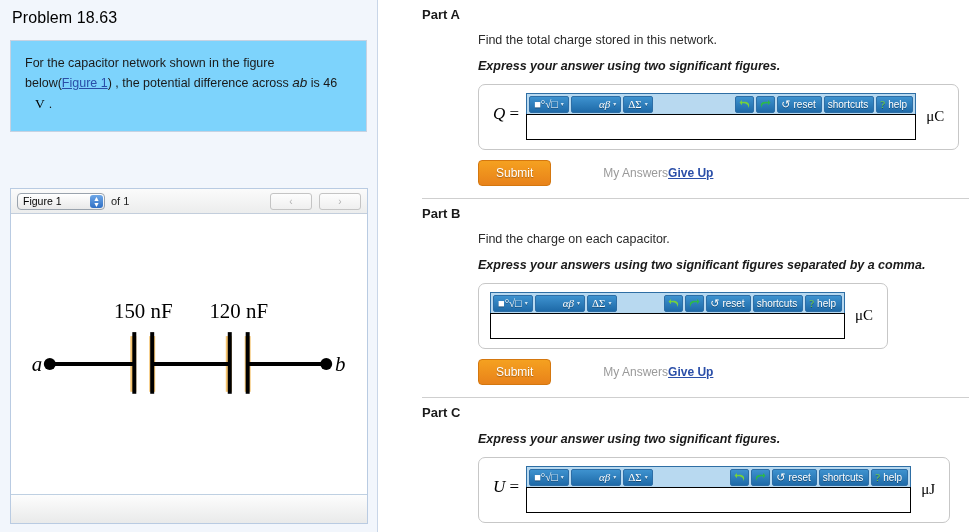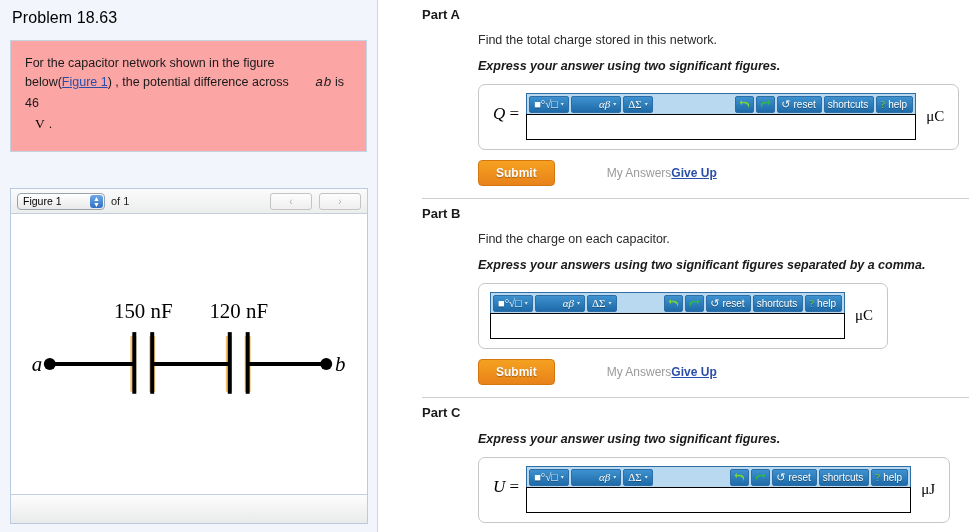--- a/index.html
+++ b/index.html
@@ -19,25 +19,25 @@
     background:#f2f6fc;
     border-right:1px solid #c9d6e8;
     overflow:hidden;
   }
   #problem-title {
     font-size:16px; color:#000; padding:9px 0 0 12px; letter-spacing:0.1px;
   }
   #prompt-box {
     margin:13px 10px 0 10px;
     border:1px solid #c6d2e2;
-    background:#fca5a5;
+    background:#7dd3fc;
     padding:13px 14px 16px 14px;
     font-size:12.5px; line-height:1.55; color:#1a1a1a;
   }
-  #prompt-box .mi { font-family:Liberation Mono, monospace; font-style:italic; font-size:13.5px;margin-left:23px; }
+  #prompt-box .mi { font-family:Liberation Sans, sans-serif; font-style:italic; font-size:13.5px; }
   #prompt-box .unit { font-family:"Liberation Serif", serif; font-style:normal; font-size:13.5px; }
   #prompt-box a { color:#2a4ea8; text-decoration:underline; }
 
   
   #figure-panel {
     position:absolute; left:10px; top:188px; width:358px; height:336px;
     border:1px solid #b9cbe2; background:#fff;
   }
   #figure-toolbar {
     height:25px; background:linear-gradient(#fbfbfb,#eceded);
@@ -138,21 +138,21 @@
   .unit {
     font-family:"Liberation Serif", serif; font-size:15px;
     padding:15px 4px 0 10px; color:#000; white-space:nowrap;
   }
 
   
   .submit-row { display:flex; align-items:center; margin-top:10px; }
   .submit-btn {
     background:linear-gradient(#f5a120,#e8821a);
     border:1px solid #d4770f; border-radius:4px;
-    color:#fff; font-size:12px; font-weight:bold;
+    color:#fff; font-size:12px; font-weight:normal;
     padding:5px 17px; text-shadow:0 1px 1px rgba(0,0,0,.3);
   }
   .my-answers { color:#9a9a9a; font-size:12px; font-weight:normal; margin-left:52px; }
   .give-up { color:#2a4ea8; font-size:12px; font-weight:bold; margin-left:0; text-decoration:underline; }
 </style>
 </head>
 <body>
 
 <div id="page">
 

